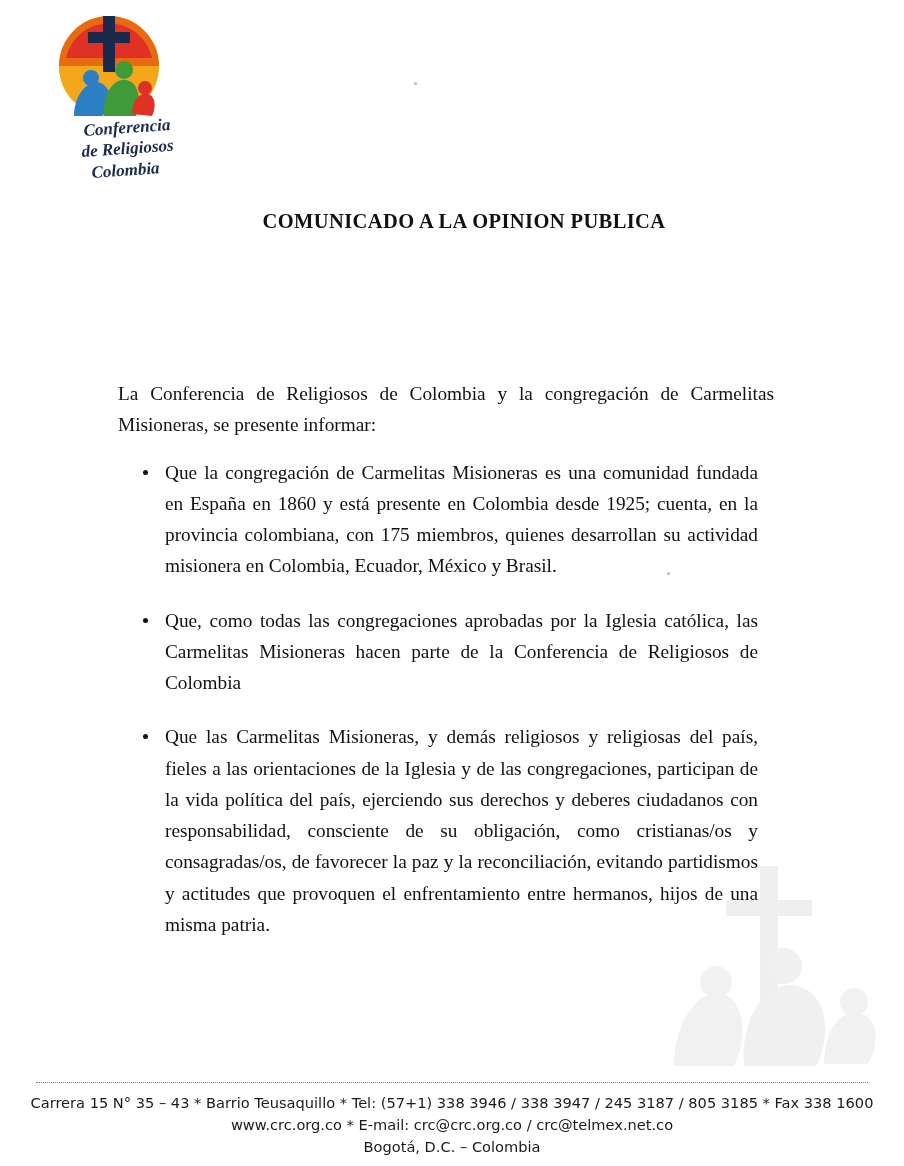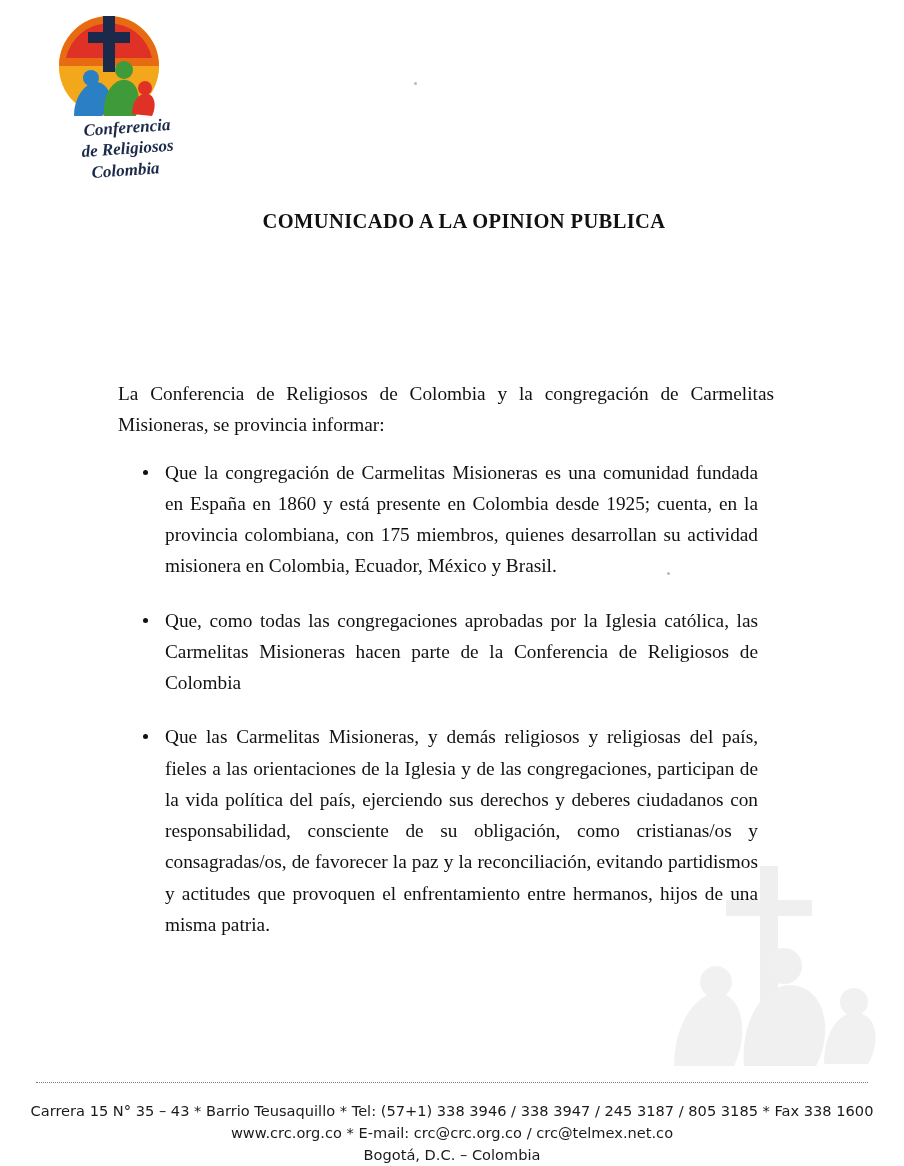--- a/index.html
+++ b/index.html
@@ -113,21 +113,20 @@
   .footer {
     position: absolute;
     left: 0;
     top: 1092px;
     width: 904px;
     text-align: center;
     font-family: "DejaVu Sans", sans-serif;
     font-size: 14.6px;
     line-height: 1.52;
     color: #1a1a1a;
-    margin-top: 8px;
   }
   .footer .line { display: block; }
 
   
   .speck {
     position: absolute;
     background: #b9b9b9;
     width: 3px;
     height: 3px;
     border-radius: 50%;
@@ -175,21 +174,21 @@
     <circle cx="190" cy="136" r="14" fill="#9a9a9a"></circle>
   </svg>
 
   <div class="speck" style="left:414px; top:82px;"></div>
   <div class="speck" style="left:667px; top:572px;"></div>
 
   <div class="doc-title">COMUNICADO A LA OPINION PUBLICA</div>
 
 
   <div class="body-wrap">
-    <p class="intro">La Conferencia de Religiosos de Colombia y la congregación de Carmelitas Misioneras, se provincia informar:</p>
+    <p class="intro">La Conferencia de Religiosos de Colombia y la congregación de Carmelitas Misioneras, se presente informar:</p>
     <ul class="bullets">
       <li>Que la congregación de Carmelitas Misioneras es una comunidad fundada en España en 1860 y está presente en Colombia desde 1925; cuenta, en la provincia colombiana, con 175 miembros, quienes desarrollan su actividad misionera en Colombia, Ecuador, México y Brasil.</li>
       <li>Que, como todas las congregaciones aprobadas por la Iglesia católica, las Carmelitas Misioneras hacen parte de la Conferencia de Religiosos de Colombia</li>
       <li>Que las Carmelitas Misioneras, y demás religiosos y religiosas del país, fieles a las orientaciones de la Iglesia y de las congregaciones, participan de la vida política del país, ejerciendo sus derechos y deberes ciudadanos con responsabilidad, consciente de su obligación, como cristianas/os y consagradas/os, de favorecer la paz y la reconciliación, evitando partidismos y actitudes que provoquen el enfrentamiento entre hermanos, hijos de una misma patria.</li>
     </ul>
   </div>
 
   <div class="footer-rule"></div>
   <div class="footer">
     <span class="line">Carrera 15 N° 35 – 43 * Barrio Teusaquillo  * Tel: (57+1) 338 3946 / 338 3947 / 245 3187 / 805 3185 * Fax 338 1600</span>

